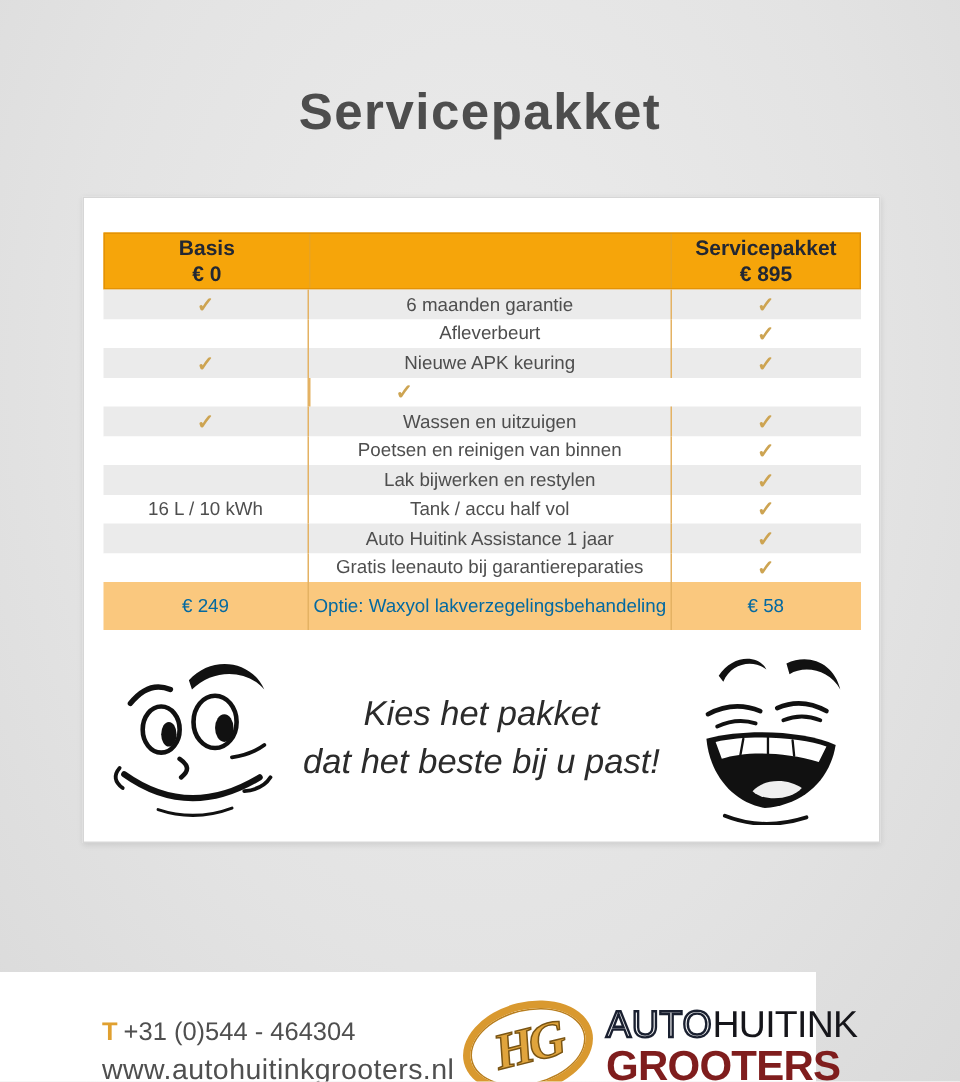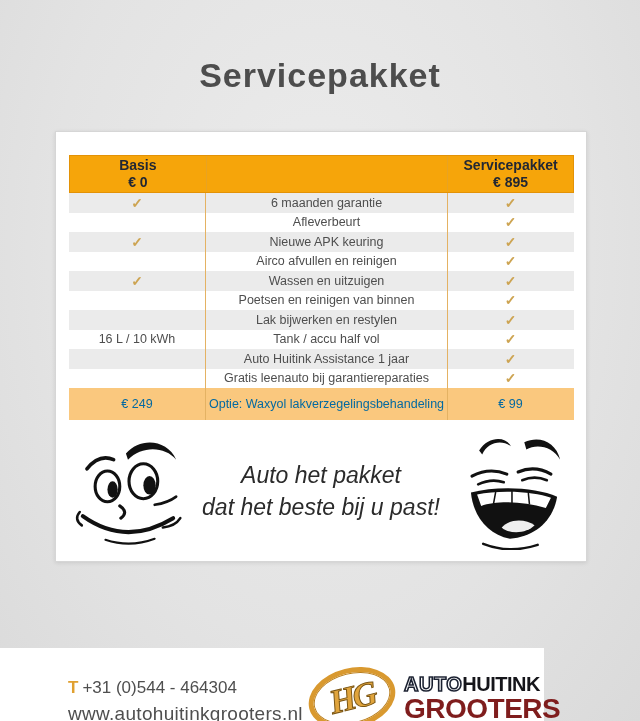--- a/index.html
+++ b/index.html
@@ -65,21 +65,21 @@
   .logo-oval {
     width: 88px; height: 60px; border: 5px solid #D9992F; border-radius: 50%;
     transform: rotate(-14deg); display: flex; align-items: center; justify-content: center;
     background: #FFFFFF; box-shadow: inset 0 0 0 1px #B87E1E;
   }
   .logo-monogram {
     font-family: "Liberation Serif", serif; font-style: italic; font-weight: bold;
     font-size: 34px; color: #E0A43C; -webkit-text-stroke: 1px #7A5514; letter-spacing: -3px;
   }
   .logo-text { margin-left: 8px; line-height: 1; }
-  .logo-line1 { font-size: 20px; font-weight: bold; letter-spacing: -0.5px; white-space: nowrap; }
+  .logo-line1 { font-size: 25px; font-weight: normal; letter-spacing: -0.5px; white-space: nowrap; }
   .word-auto { color: #FFFFFF; -webkit-text-stroke: 1.6px #1A2030; letter-spacing: 0.5px; }
   .word-huitink { color: #15151A; }
   .logo-line2 { font-size: 28px; font-weight: bold; color: #7f1d1d; letter-spacing: -0.5px; margin-top: 1px; }
 </style>
 </head>
 <body>
 
 <div class="page-title">Servicepakket</div>
 
 <div class="card">
@@ -108,21 +108,20 @@
           <div class="cell label">Afleverbeurt</div>
           <div class="cell pakket check">✓</div>
         </div>
         <div class="trow">
           <div class="cell basis check">✓</div>
           <div class="cell label">Nieuwe APK keuring</div>
           <div class="cell pakket check">✓</div>
         </div>
         <div class="trow">
           <div class="cell basis"></div>
-          <div class="cell label">Airco afvullen en reinigen</div>
           <div class="cell pakket check">✓</div>
         </div>
         <div class="trow">
           <div class="cell basis check">✓</div>
           <div class="cell label">Wassen en uitzuigen</div>
           <div class="cell pakket check">✓</div>
         </div>
         <div class="trow">
           <div class="cell basis"></div>
           <div class="cell label">Poetsen en reinigen van binnen</div>
@@ -146,42 +145,42 @@
         <div class="trow">
           <div class="cell basis"></div>
           <div class="cell label">Gratis leenauto bij garantiereparaties</div>
           <div class="cell pakket check">✓</div>
         </div>
       </div>
 
     <div class="orow">
       <div class="cell basis">€ 249</div>
       <div class="cell label">Optie: Waxyol lakverzegelingsbehandeling</div>
-      <div class="cell pakket">€ 99</div>
+      <div class="cell pakket">€ 58</div>
     </div>
   </div>
 
   <div class="fun-strip">
     <svg class="face" viewBox="0 0 110 115" fill="none" stroke="#111" stroke-linecap="round">
       <path d="M14,36 Q26,21 40,27" stroke-width="3.5"></path>
       <path d="M52,21 C66,5 92,7 101,27 C90,14 68,13 54,27 Z" fill="#111" stroke="none"></path>
       <ellipse cx="34" cy="53" rx="12" ry="15" fill="#fff" stroke-width="3"></ellipse>
       <ellipse cx="39" cy="56" rx="5" ry="8" fill="#111" stroke="none"></ellipse>
       <ellipse cx="69" cy="48" rx="14" ry="17" fill="#fff" stroke-width="3"></ellipse>
       <ellipse cx="75" cy="52" rx="6" ry="9" fill="#111" stroke="none"></ellipse>
       <path d="M46,72 Q55,78 47,84" stroke-width="3"></path>
       <path d="M80,71 Q93,69 101,63" stroke-width="2.5"></path>
       <path d="M10,82 Q52,112 98,84" stroke-width="4"></path>
       <path d="M7,78 Q1,85 9,91" stroke-width="2.5"></path>
       <path d="M88,93 Q100,92 105,84" stroke-width="2.5"></path>
       <path d="M32,105 Q56,113 80,104" stroke-width="2"></path>
     </svg>
 
     <div class="tagline">
-      <div>Auto het pakket</div>
+      <div>Kies het pakket</div>
       <div>dat het beste bij u past!</div>
     </div>
 
     <svg class="face" viewBox="0 0 110 115" fill="none" stroke="#111" stroke-linecap="round">
       <path d="M22,18 C31,4 48,4 53,14 C44,7 30,10 25,22 Z" fill="#111" stroke="none"></path>
       <path d="M66,10 C81,3 97,10 101,27 C94,14 78,11 68,17 Z" fill="#111" stroke="none"></path>
       <path d="M15,43 Q32,34 49,41" stroke-width="3"></path>
       <path d="M21,51 Q34,45 46,49" stroke-width="2.5"></path>
       <path d="M60,39 Q76,32 92,41" stroke-width="3"></path>
       <path d="M64,47 Q76,42 88,47" stroke-width="2.5"></path>

